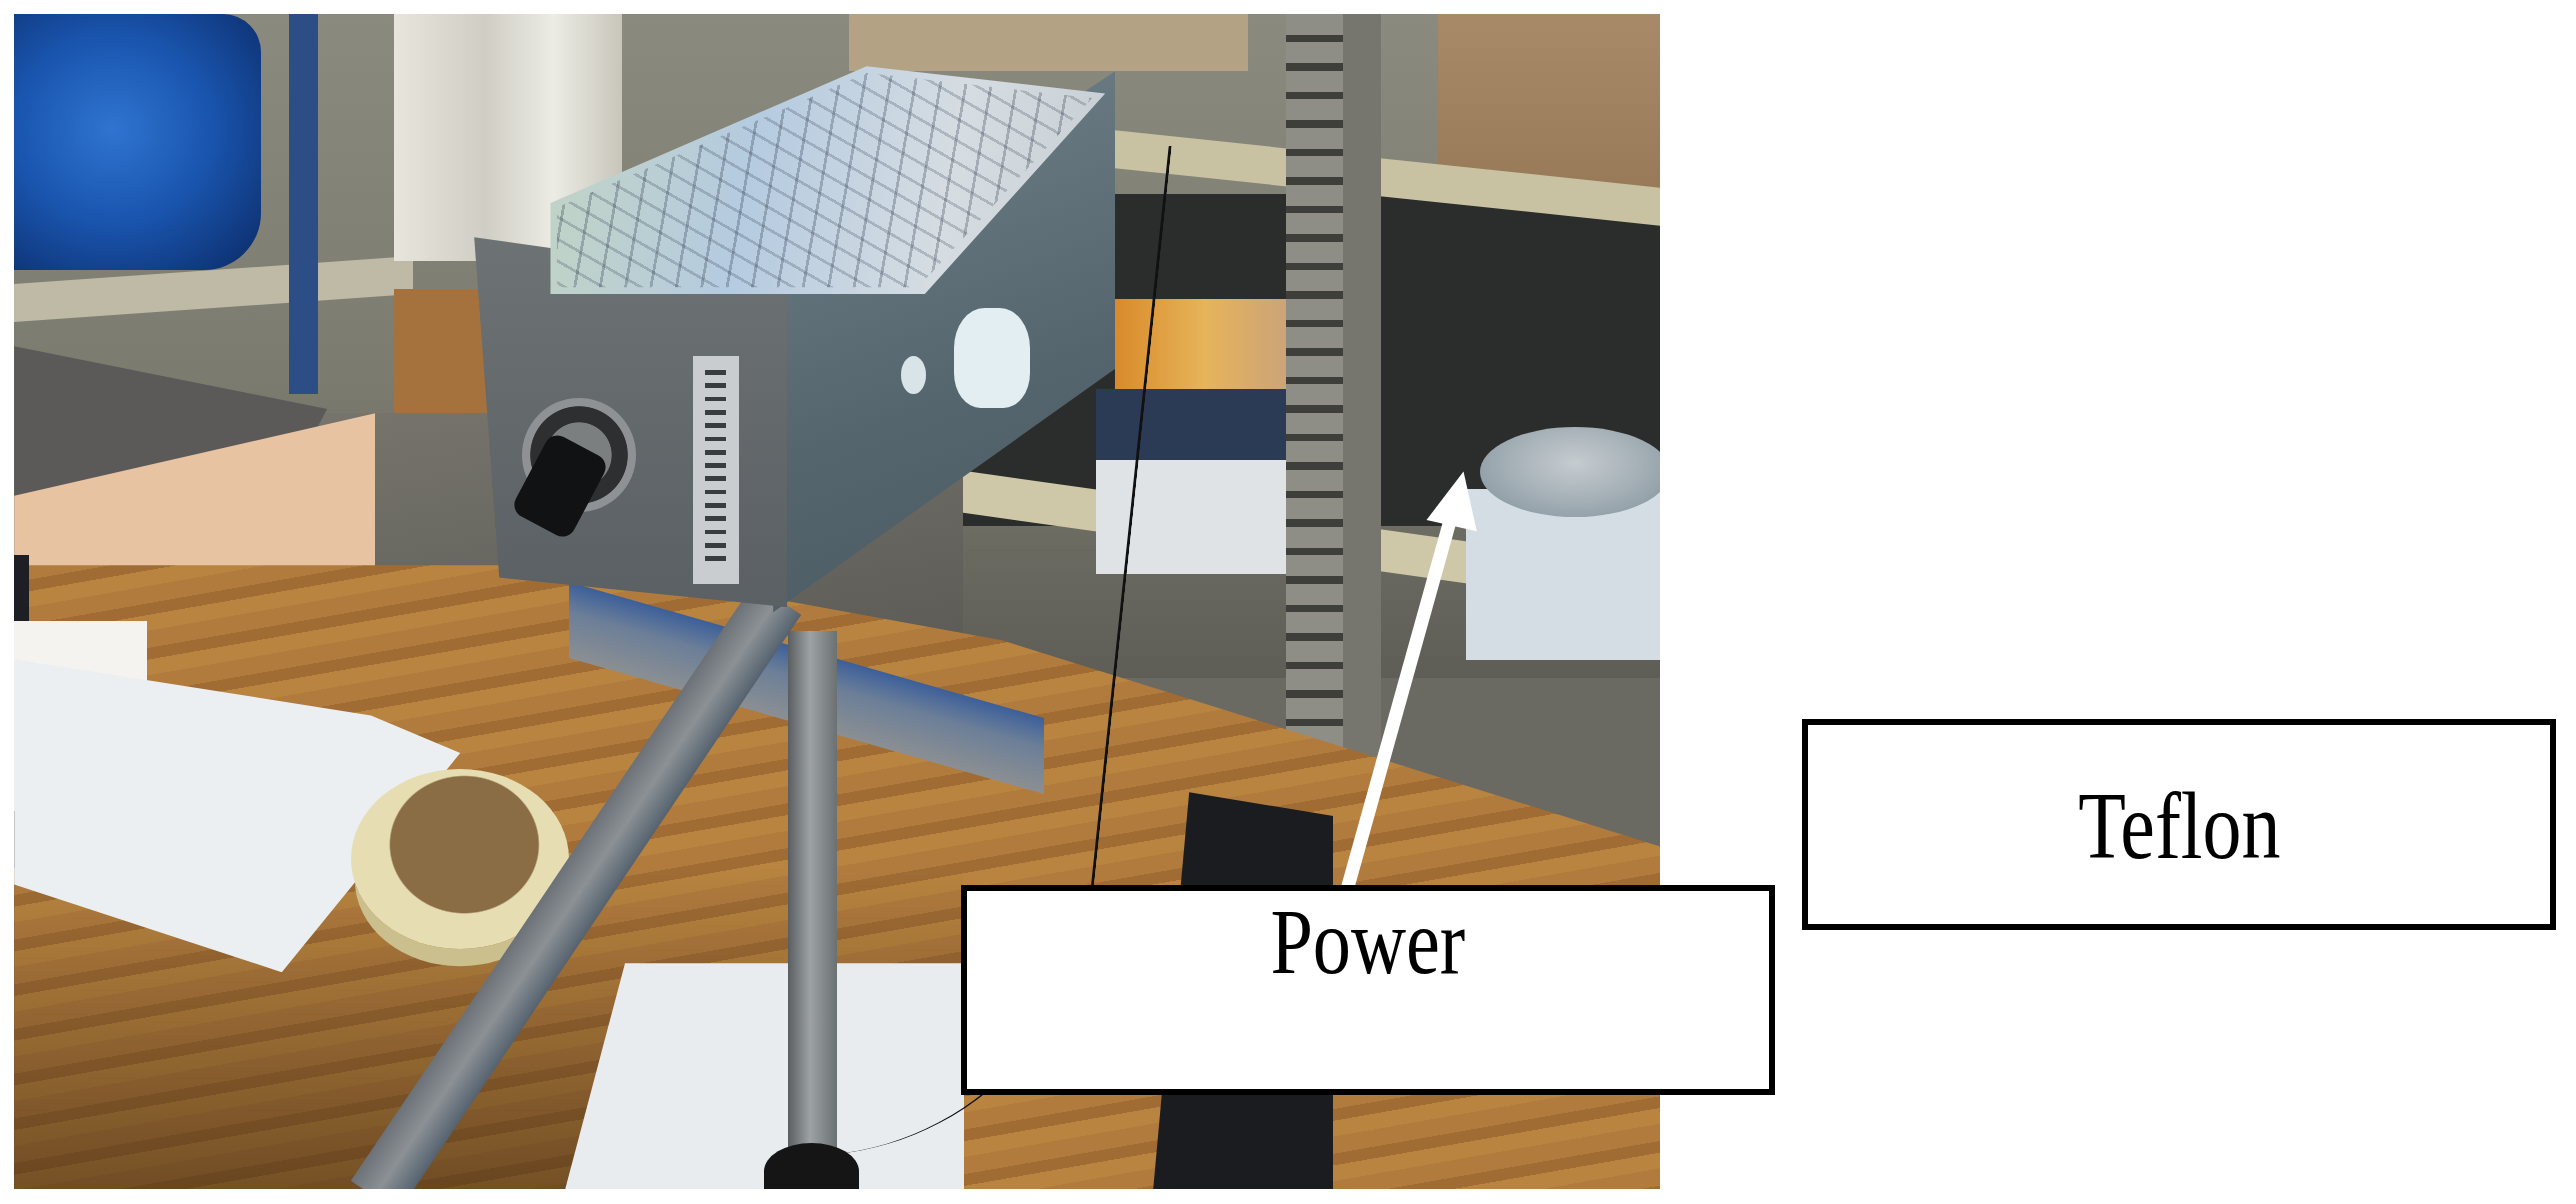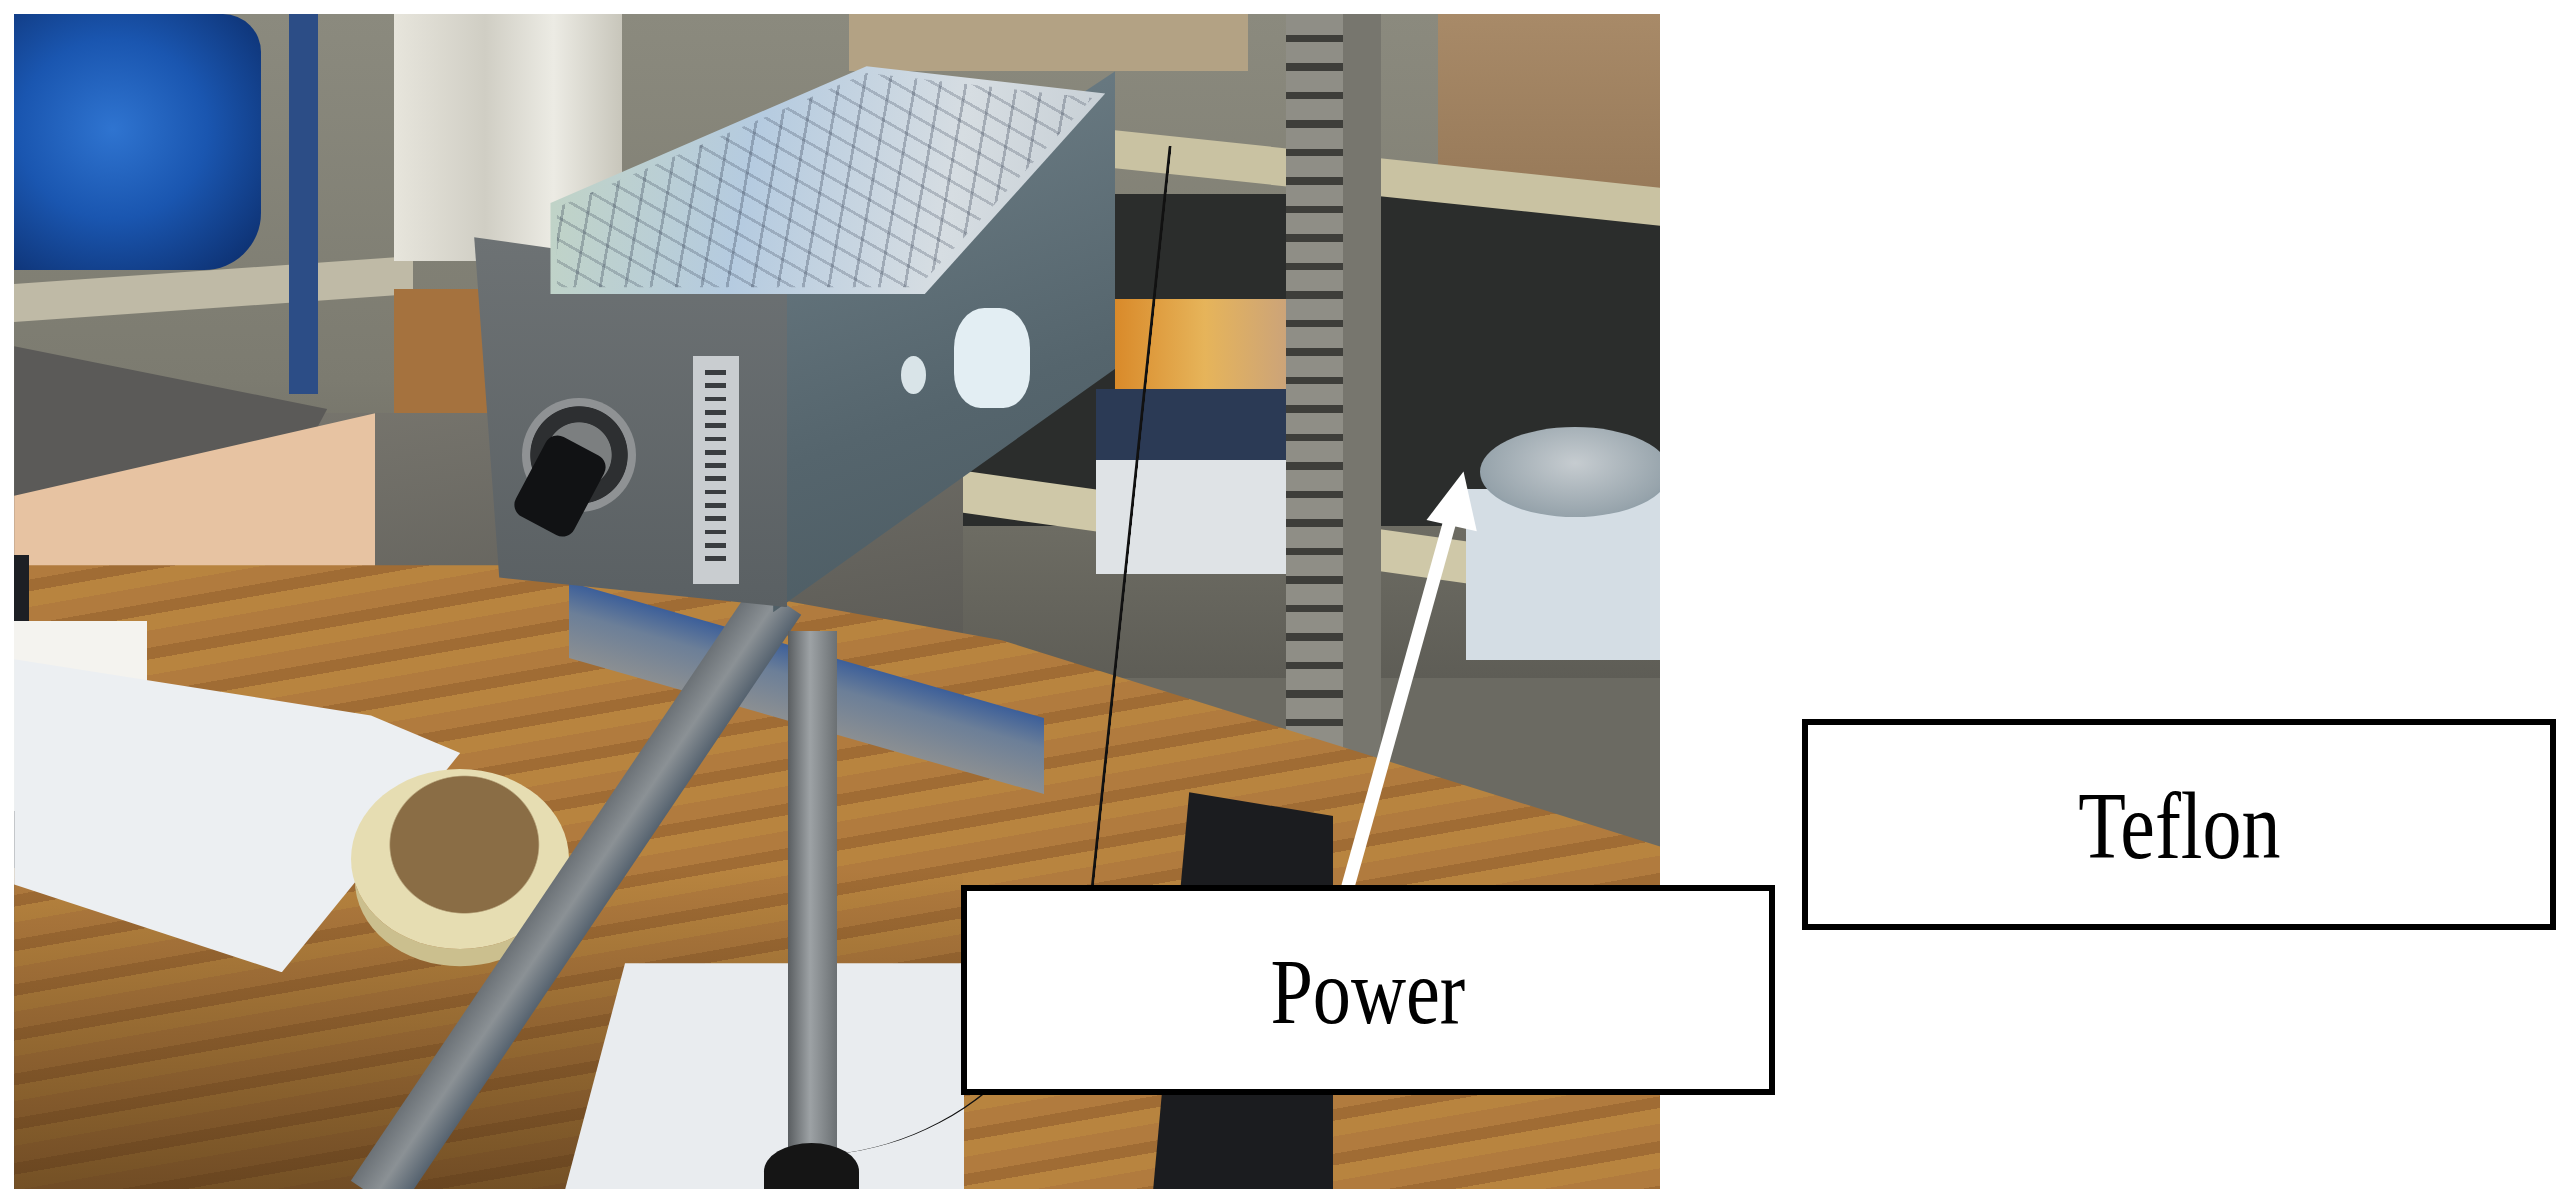--- a/index.html
+++ b/index.html
@@ -112,20 +112,20 @@
   <div class="layer knob"></div>
   <div class="layer plug"></div>
   <div class="layer plug-small"></div>
 </div>
 
 <svg style="position:absolute;left:0;top:0;" width="2576" height="1204" viewBox="0 0 2714 1269">
   <line x1="1420" y1="935" x2="1528" y2="548" stroke="#ffffff" stroke-width="14"></line>
   <polygon points="1542,497 1556,560 1503,548" fill="#ffffff"></polygon>
 </svg>
 
-<div style="position:absolute;left:961px;top:885px;width:814px;height:210px;box-sizing:border-box;border:6.6px solid #000;background:#fff;display:flex;align-items:center;justify-content:center;">
+<div style="position:absolute;left:961px;top:885px;width:814px;height:210px;box-sizing:border-box;border:6.6px solid #000;background:#fff;display:flex;justify-content:center;">
   <span style="font-family:'Liberation Serif',serif;font-size:93px;color:#000;display:inline-block;transform:scaleX(0.82);line-height:1;margin-top:3.8px;">Power</span>
 </div>
 
 <div style="position:absolute;left:1802px;top:719px;width:754px;height:211px;box-sizing:border-box;border:6.6px solid #000;background:#fff;display:flex;align-items:center;justify-content:center;">
   <span style="font-family:'Liberation Serif',serif;font-size:95px;color:#000;display:inline-block;transform:scaleX(0.82);line-height:1;margin-top:3.8px;">Teflon</span>
 </div>
 
 
 </body></html>

